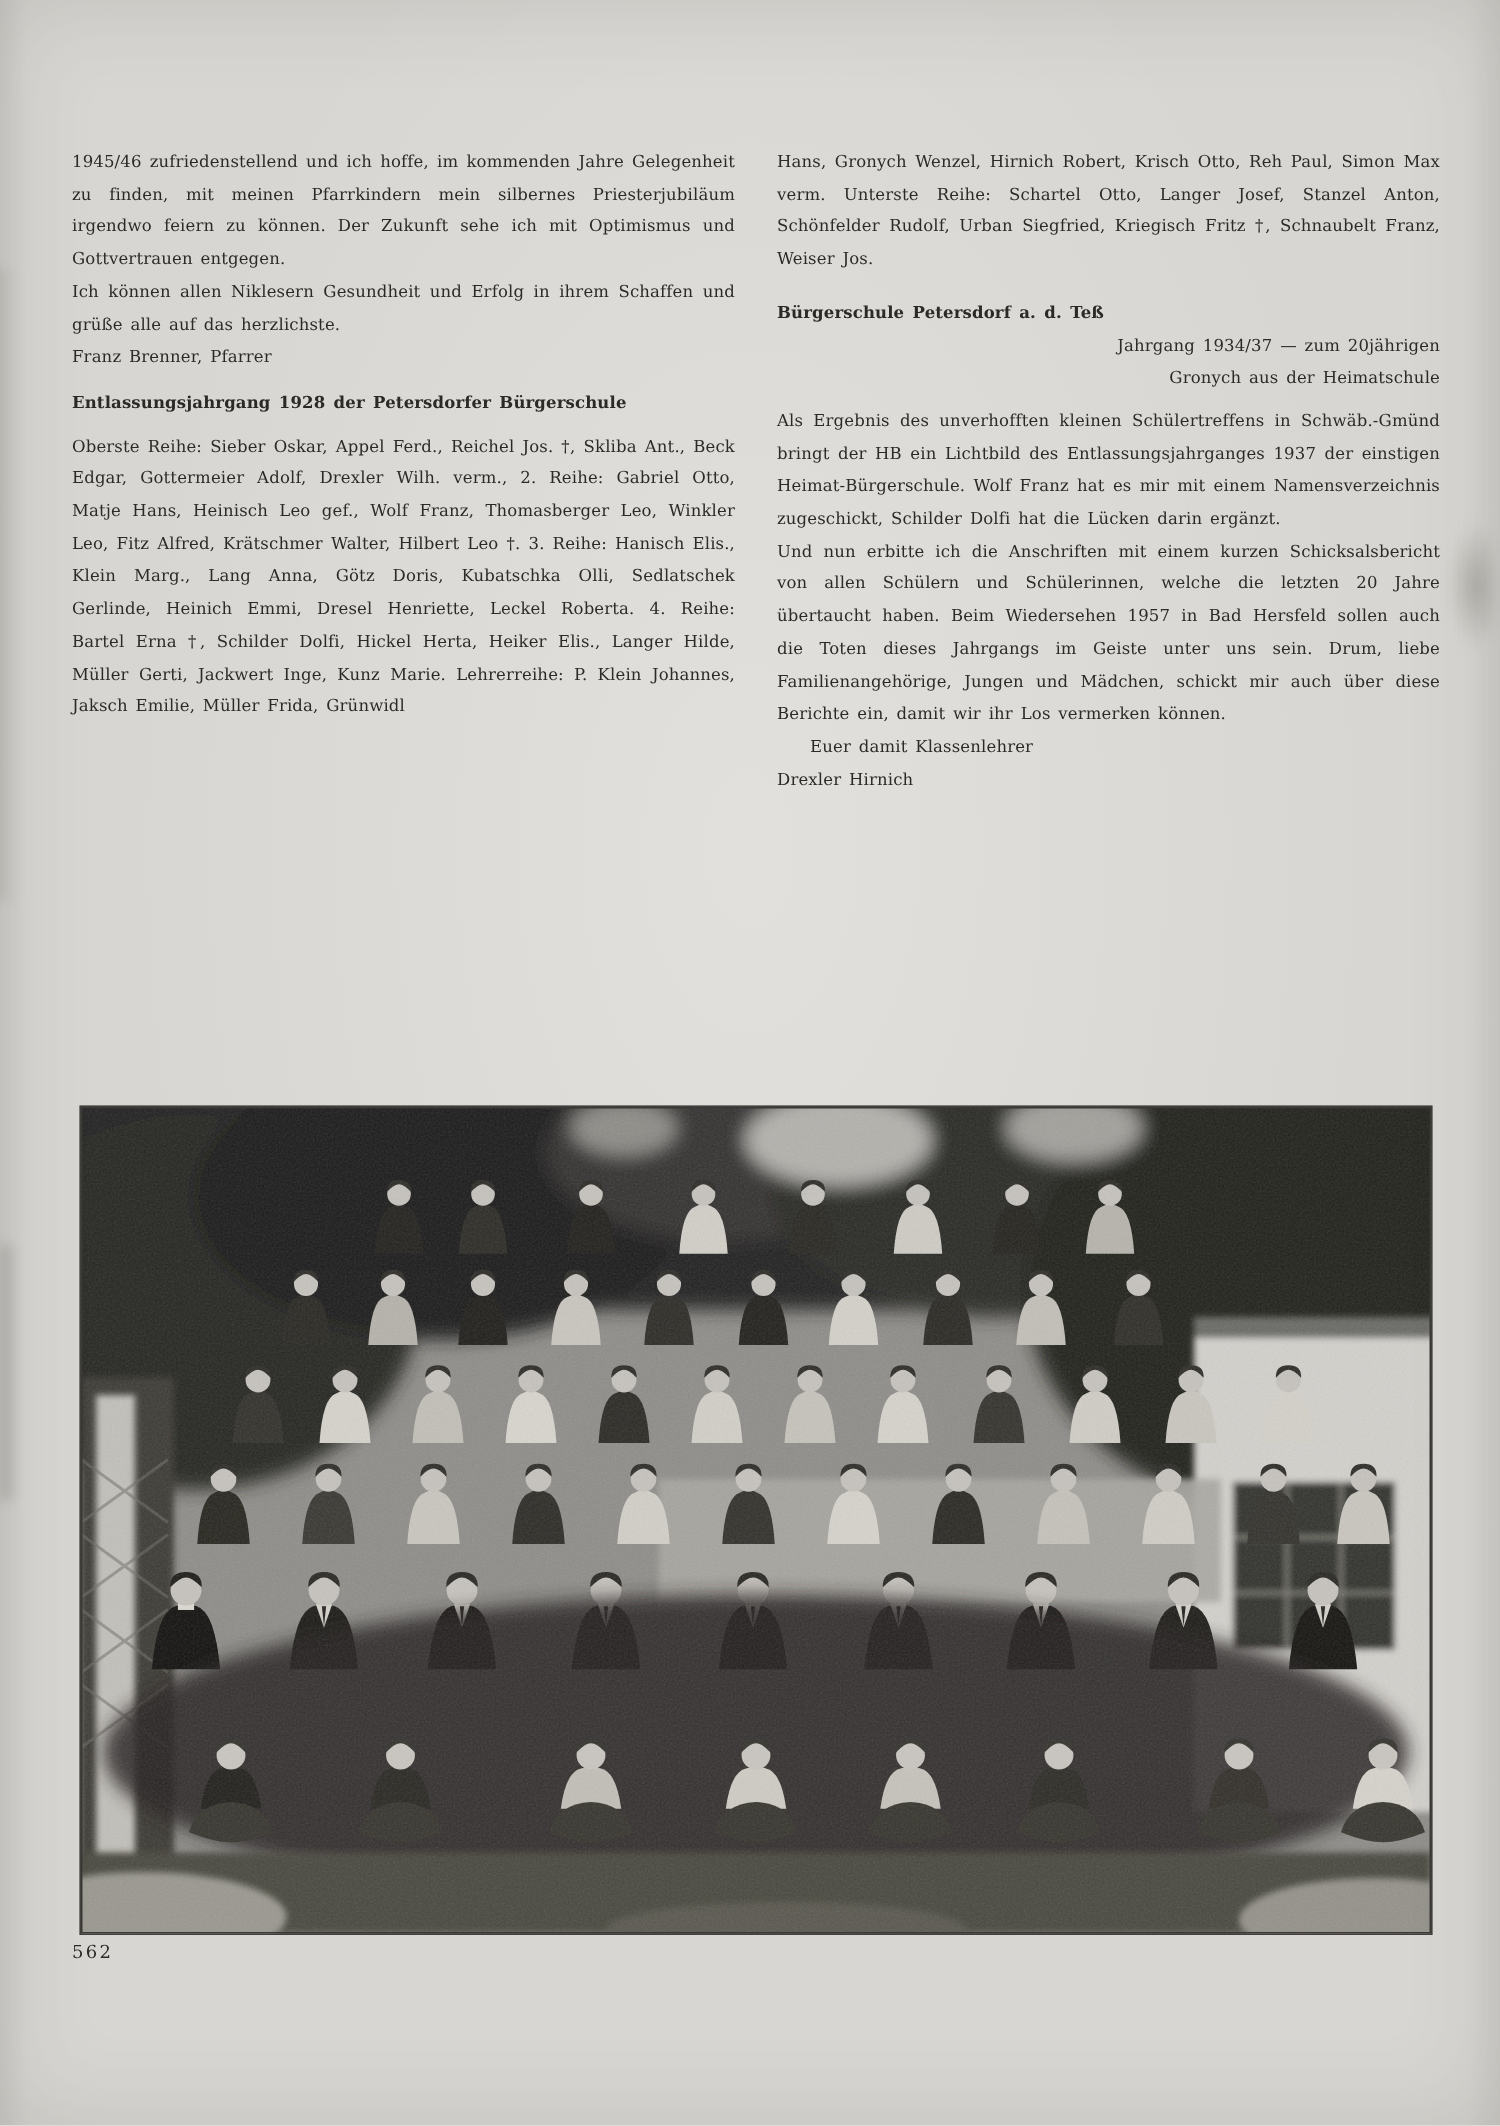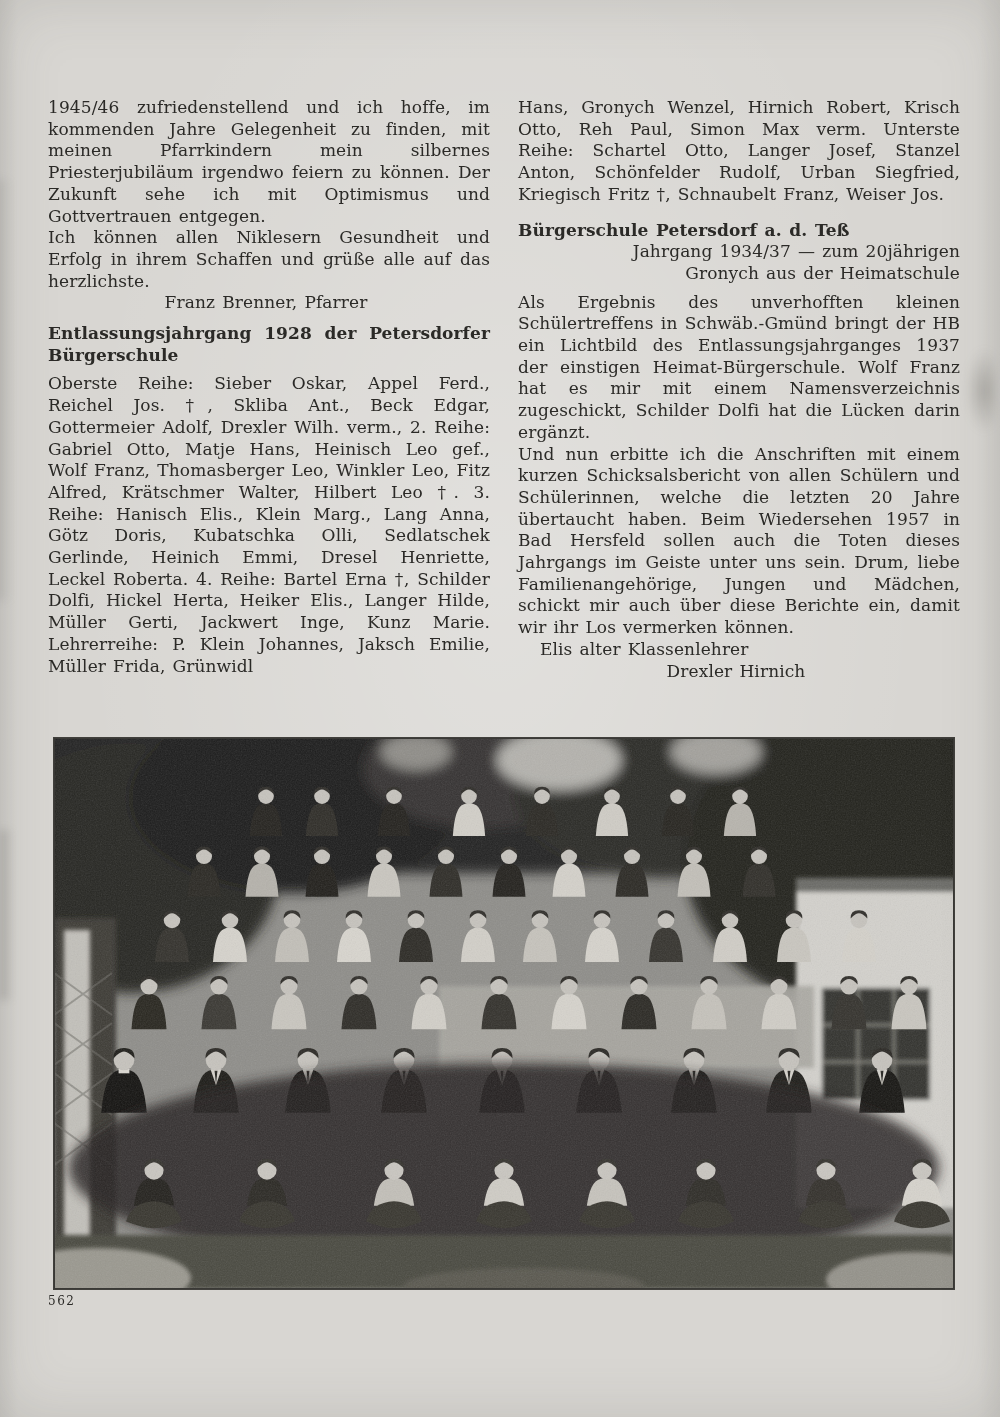--- a/index.html
+++ b/index.html
@@ -13,28 +13,28 @@
     font-family:"DejaVu Serif", serif;
     color:#2b2a27;
     overflow:hidden;
   }
   .sheet::after{ 
     content:"";position:absolute;inset:0;pointer-events:none;
     box-shadow:inset 0 0 60px rgba(90,88,82,.18);
   }
   .col{
     position:absolute;width:442px;
-    font-size:17px;line-height:21.7px;
+    font-size:11px;line-height:21.7px;
     text-align:justify;
     letter-spacing:.1px;word-spacing:1.6px;
   }
   .col p{margin:0;}
   .col-left{left:48px;top:97px;}
   .col-right{left:518px;top:97px;}
-  .sig{text-align:center;padding-right:6px;margin:0 0 9px 0 !important;}
+  .sig{text-align:left;padding-right:6px;margin:0 0 9px 0 !important;}
   .h-bold{font-weight:bold;margin:0;}
   .h-caps{margin:8px 0 7px 0 !important;}
   .h-sub{margin:0 0 7px 0 !important;}
   .r-head{margin:14px 0 0 0 !important;}
   .subline{text-align:right;}
   .gap-top{margin-top:7px !important;}
   .closing{text-align:left;padding-left:22px;}
   .photo-frame{
     position:absolute;left:53px;top:737px;width:900px;height:551px;
     border:1px solid #41403c;
@@ -67,21 +67,21 @@
     <p>Oberste Reihe: Sieber Oskar, Appel Ferd., Reichel Jos. †, Skliba Ant., Beck Edgar, Gottermeier Adolf, Drexler Wilh. verm., 2. Reihe: Gabriel Otto, Matje Hans, Heinisch Leo gef., Wolf Franz, Thomasberger Leo, Winkler Leo, Fitz Alfred, Krätschmer Walter, Hilbert Leo †. 3. Reihe: Hanisch Elis., Klein Marg., Lang Anna, Götz Doris, Kubatschka Olli, Sedlatschek Gerlinde, Heinich Emmi, Dresel Henriette, Leckel Roberta. 4. Reihe: Bartel Erna †, Schilder Dolfi, Hickel Herta, Heiker Elis., Langer Hilde, Müller Gerti, Jackwert Inge, Kunz Marie. Lehrerreihe: P. Klein Johannes, Jaksch Emilie, Müller Frida, Grünwidl</p>
   </div>
 
   <div class="col col-right">
     <p>Hans, Gronych Wenzel, Hirnich Robert, Krisch Otto, Reh Paul, Simon Max verm. Unterste Reihe: Schartel Otto, Langer Josef, Stanzel Anton, Schönfelder Rudolf, Urban Siegfried, Kriegisch Fritz †, Schnaubelt Franz, Weiser Jos.</p>
     <p class="h-bold r-head">Bürgerschule Petersdorf a. d. Teß</p>
     <p class="subline">Jahrgang 1934/37 — zum 20jährigen</p>
     <p class="subline">Gronych aus der Heimatschule</p>
     <p class="gap-top">Als Ergebnis des unverhofften kleinen Schülertreffens in Schwäb.-Gmünd bringt der HB ein Lichtbild des Entlassungsjahrganges 1937 der einstigen Heimat-Bürgerschule. Wolf Franz hat es mir mit einem Namensverzeichnis zugeschickt, Schilder Dolfi hat die Lücken darin ergänzt.</p>
     <p>Und nun erbitte ich die Anschriften mit einem kurzen Schicksalsbericht von allen Schülern und Schülerinnen, welche die letzten 20 Jahre übertaucht haben. Beim Wiedersehen 1957 in Bad Hersfeld sollen auch die Toten dieses Jahrgangs im Geiste unter uns sein. Drum, liebe Familienangehörige, Jungen und Mädchen, schickt mir auch über diese Berichte ein, damit wir ihr Los vermerken können.</p>
-    <p class="closing">Elis alter Klassenlehrer</p>
+    <p class="closing">Euer damit Klassenlehrer</p>
     <p class="sig">Drexler Hirnich</p>
   </div>
 
   <div class="photo-frame">
     <svg viewBox="0 0 900 551" preserveAspectRatio="none">
       <defs>
         <filter id="soft" x="-30%" y="-30%" width="160%" height="160%">
             <feGaussianBlur stdDeviation="6"></feGaussianBlur>
           </filter>
         <filter id="soft2" x="-30%" y="-30%" width="160%" height="160%">

